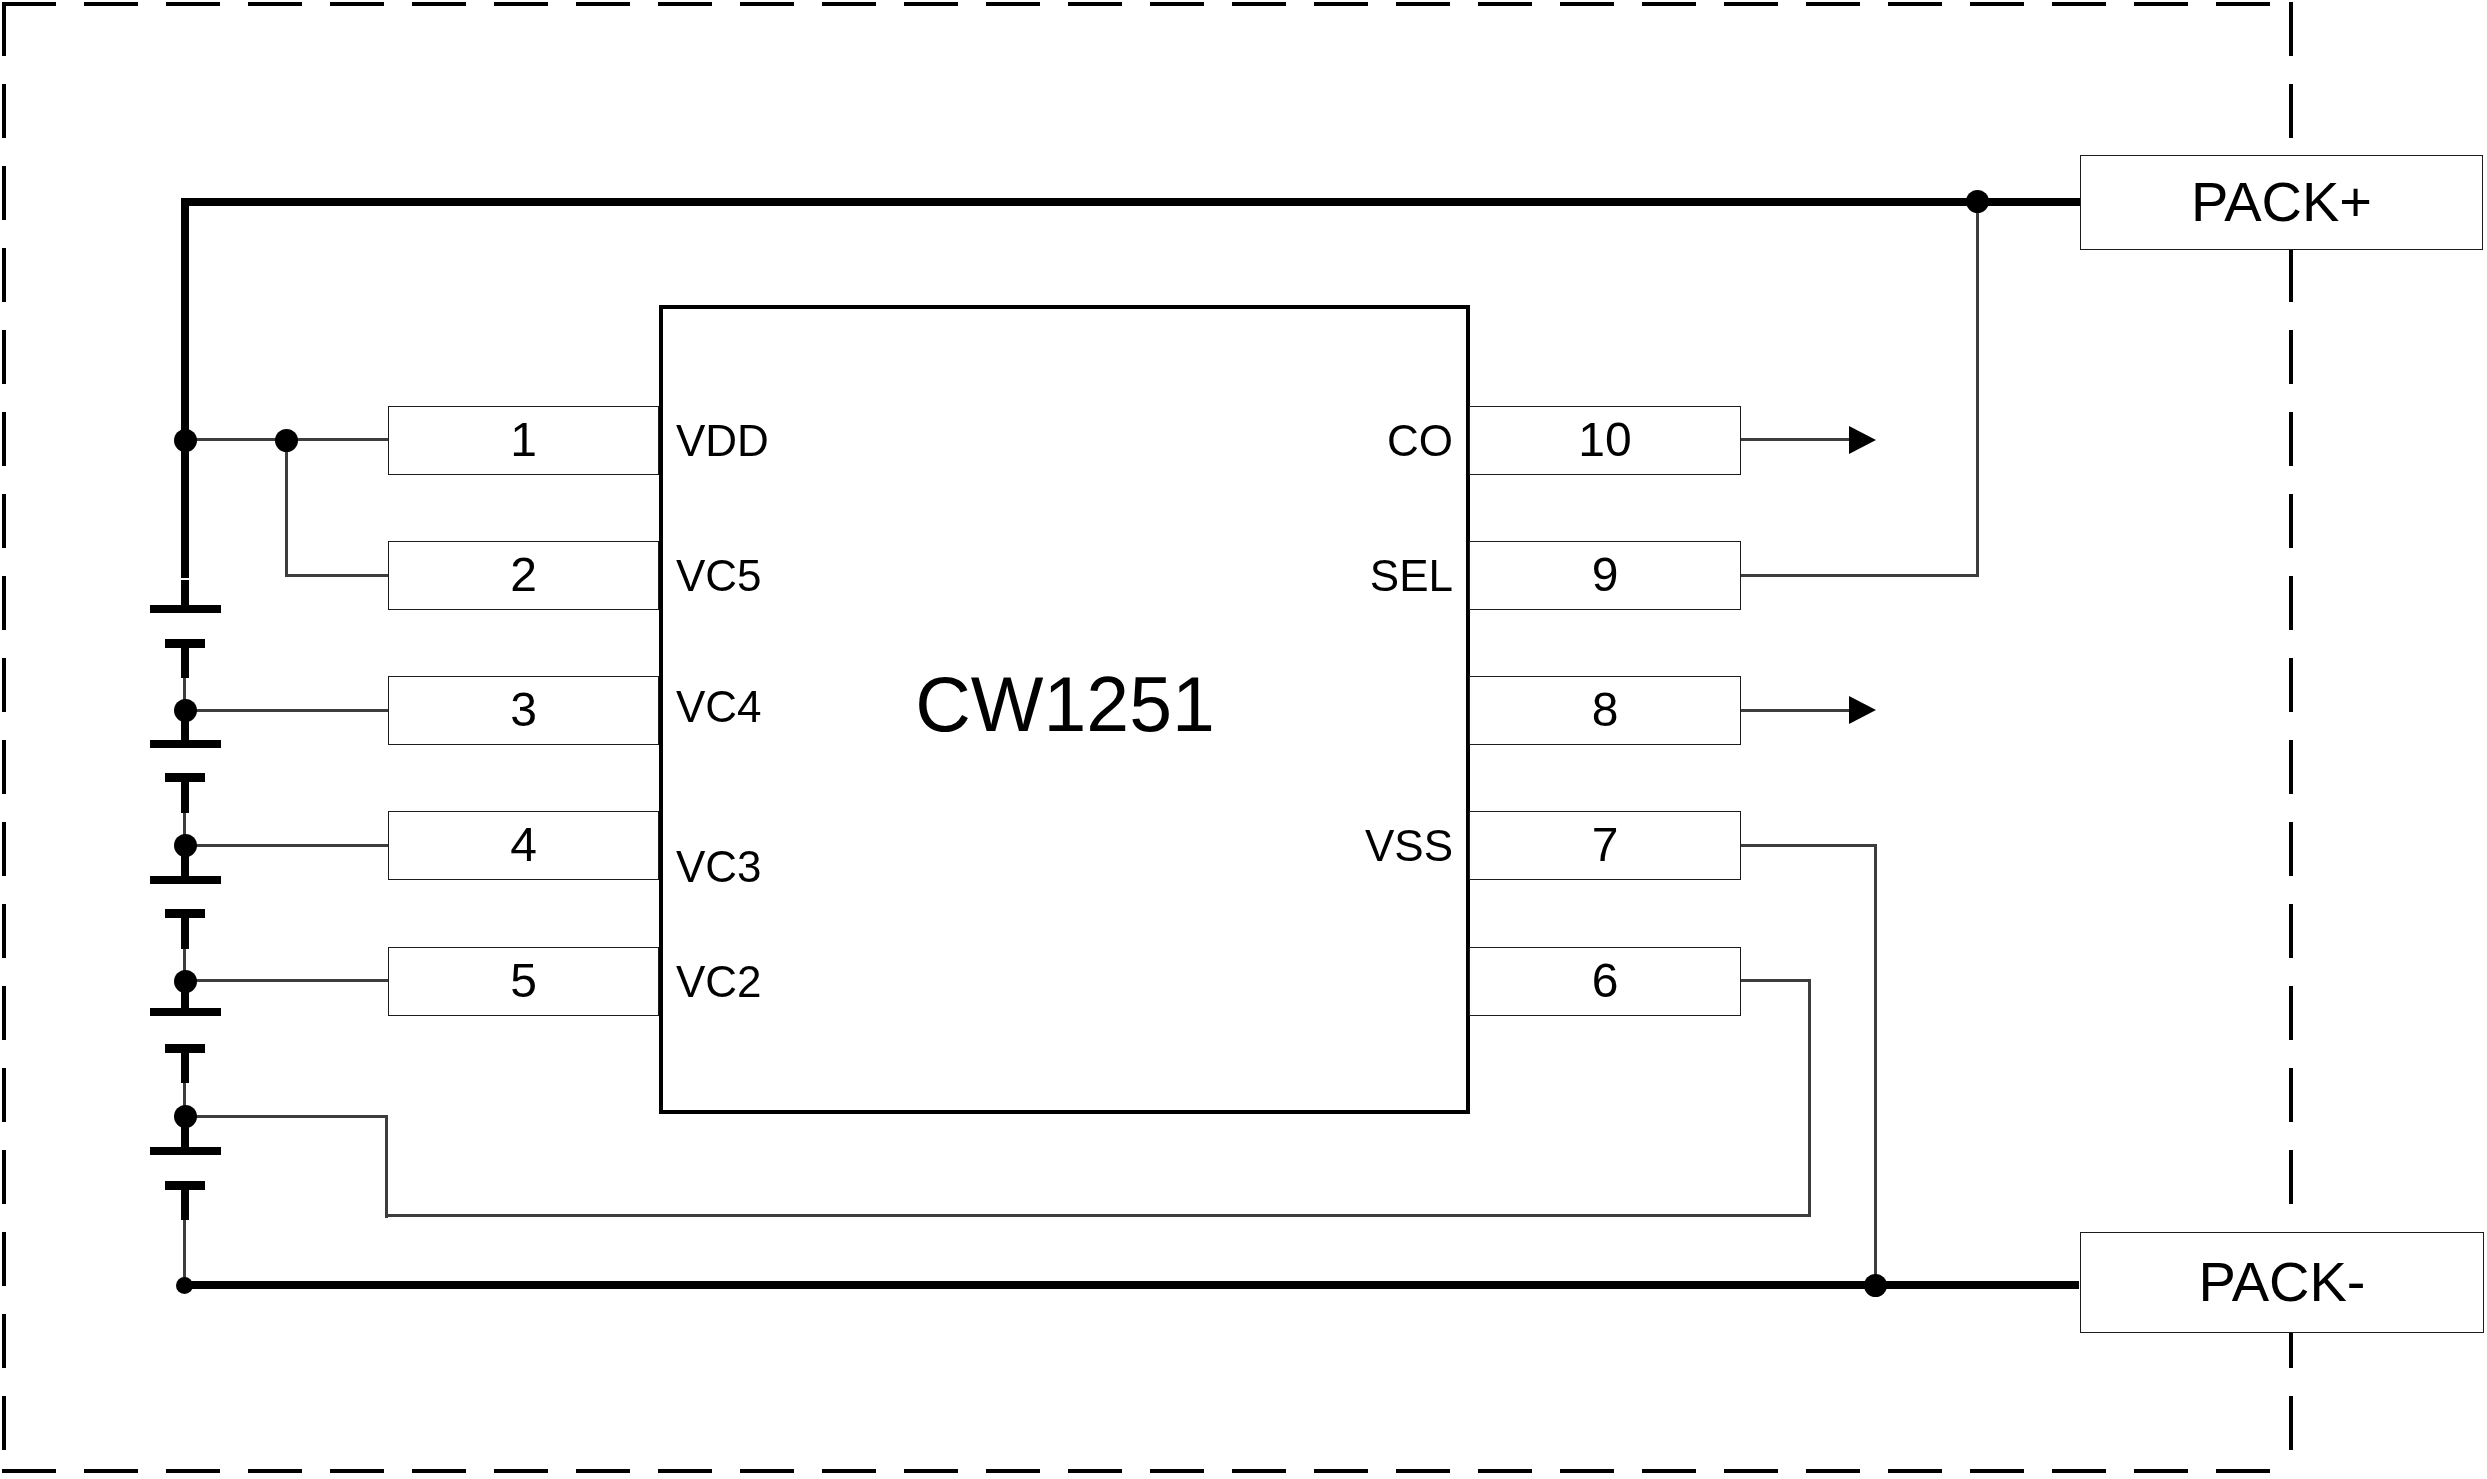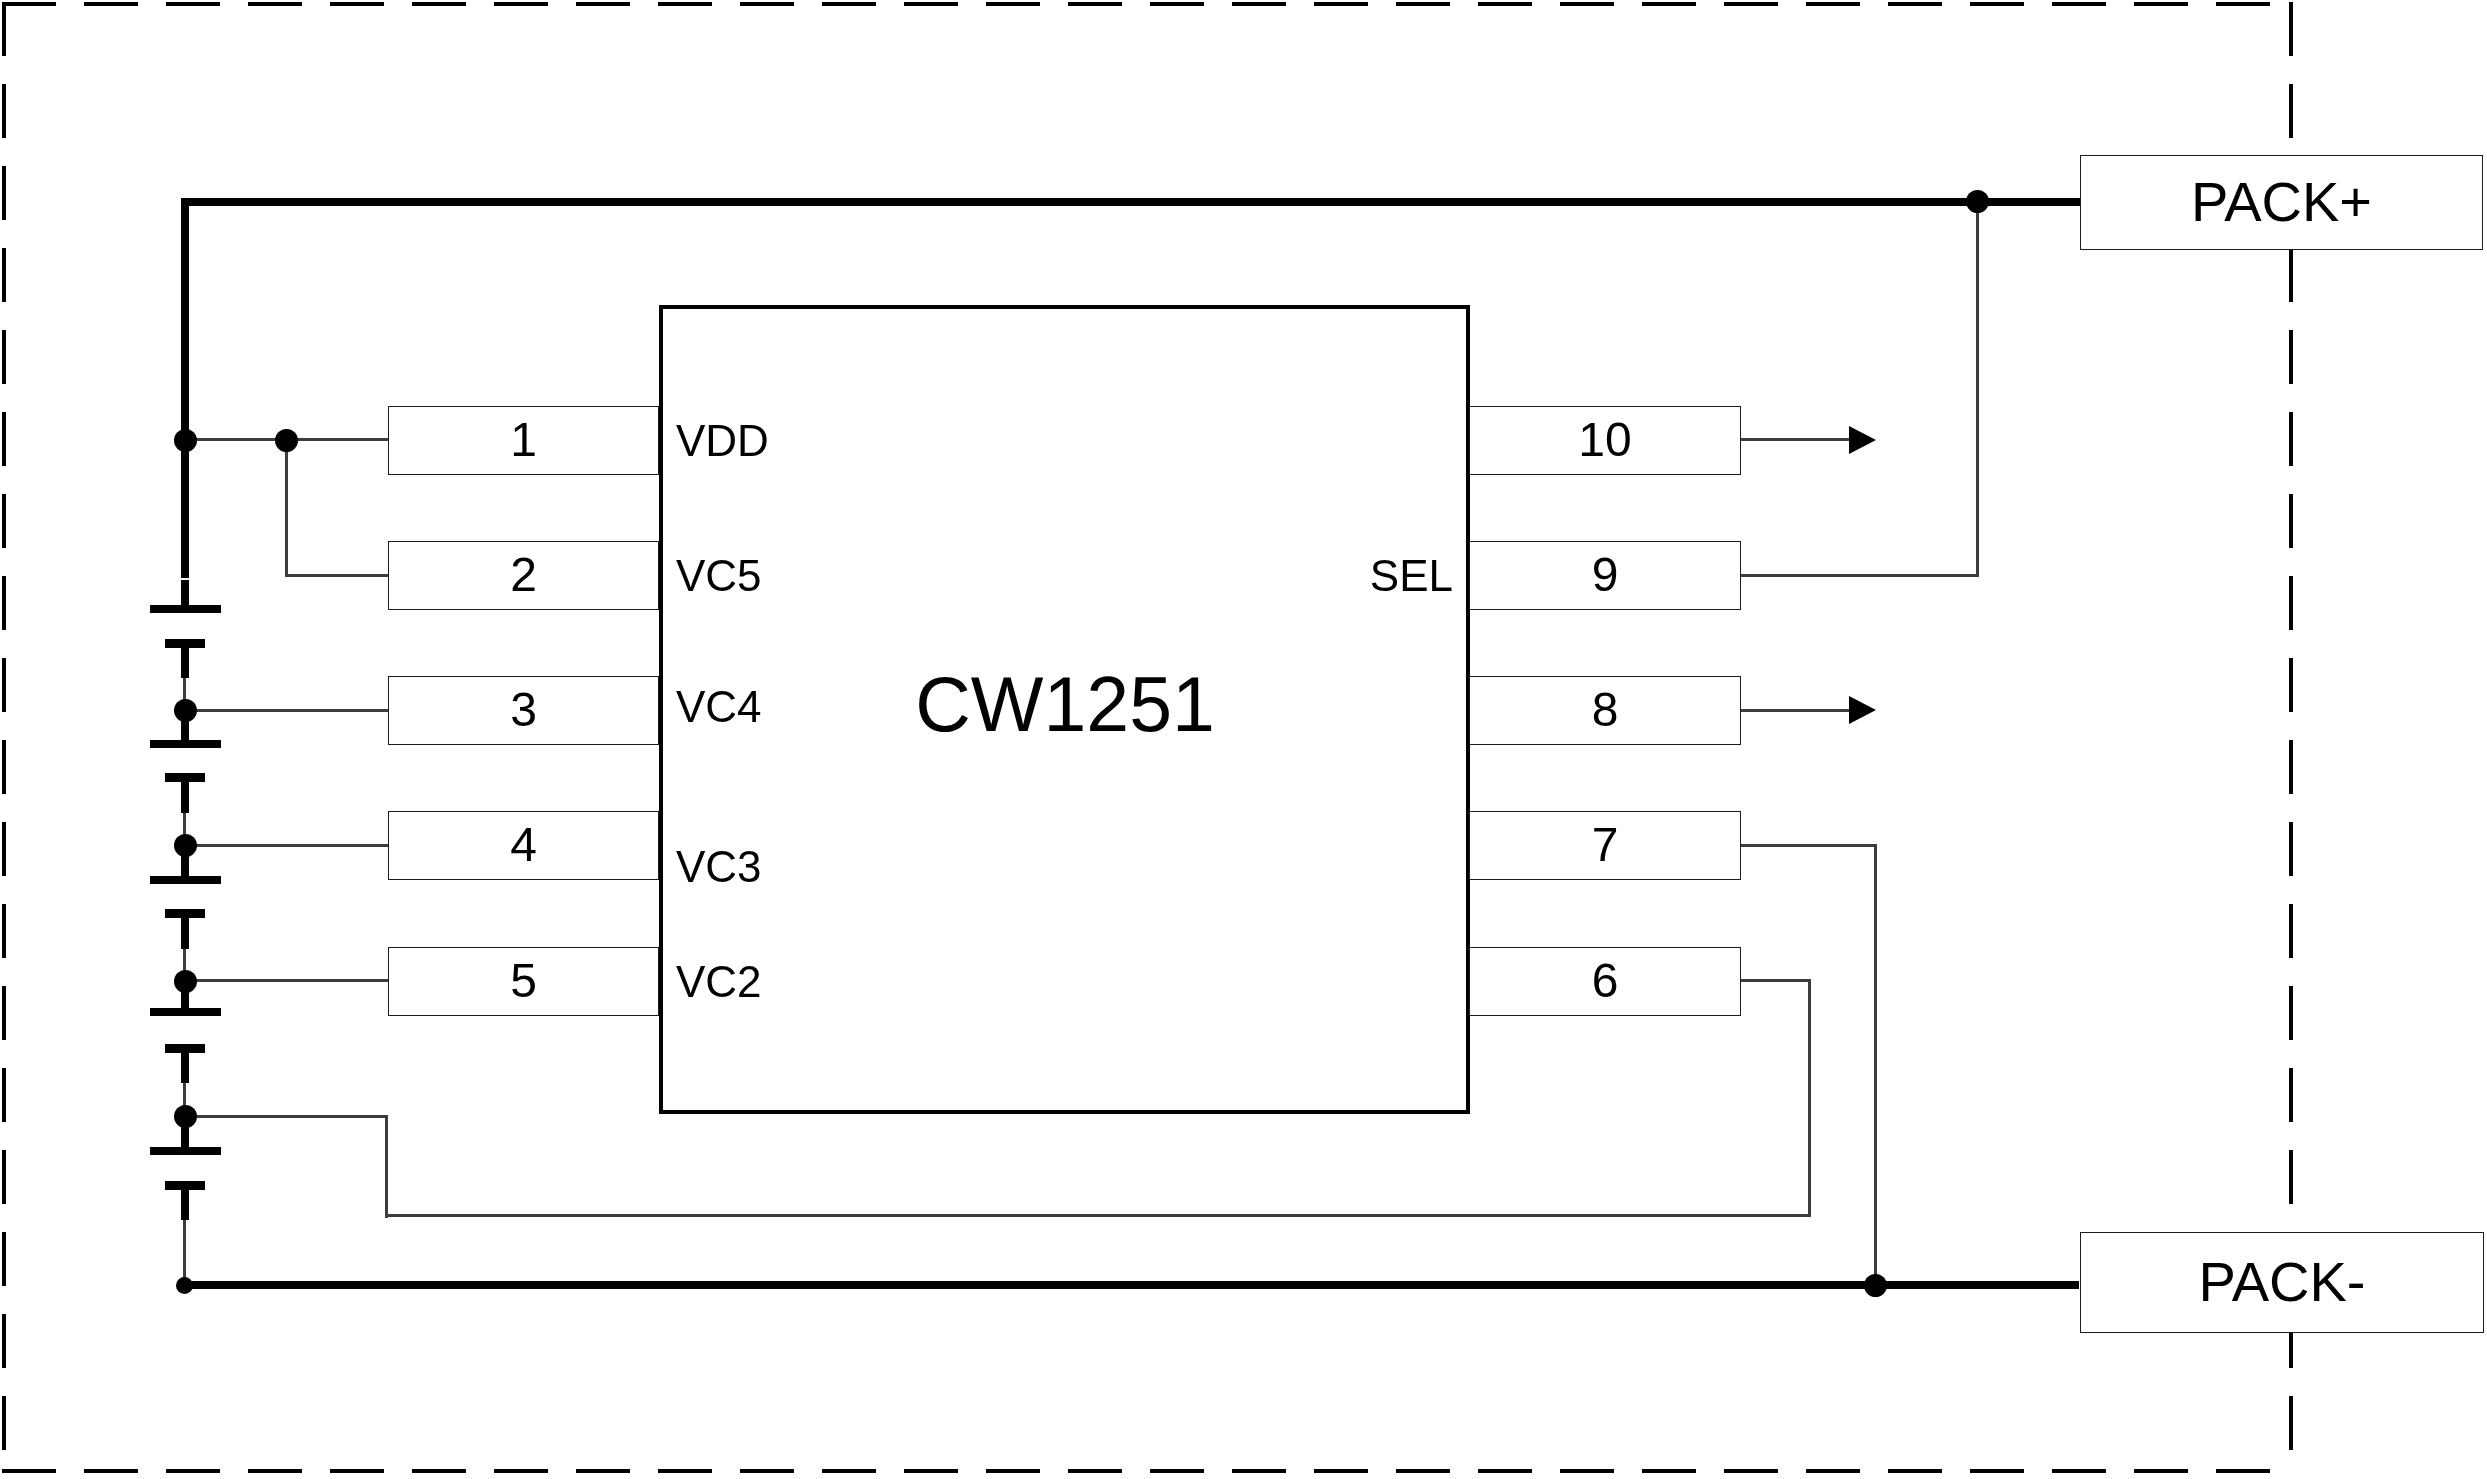--- a/index.html
+++ b/index.html
@@ -149,19 +149,21 @@
   <div class="pinbox right" style="top:676px;">8</div>
   <div class="pinbox right" style="top:811px;">7</div>
   <div class="pinbox right" style="top:947px;">6</div>
 
   <div class="pinname left" style="top:406px;">VDD</div>
   <div class="pinname left" style="top:541px;">VC5</div>
   <div class="pinname left" style="top:672px;">VC4</div>
   <div class="pinname left" style="top:832px;">VC3</div>
   <div class="pinname left" style="top:947px;">VC2</div>
 
+  <div class="pinname right" style="top:406px;">CO</div>
   <div class="pinname right" style="top:541px;">SEL</div>
+  <div class="pinname right" style="top:811px;">VSS</div>
 
   <div class="termbox" style="left:2080px; top:1232px; width:404px; height:101px; line-height:97px;">PACK-</div>
   <div class="termbox" style="left:2080px; top:155px;  width:403px; height:95px;  line-height:91px;">PACK+</div>
 
 </div>
 
 
 </body></html>

